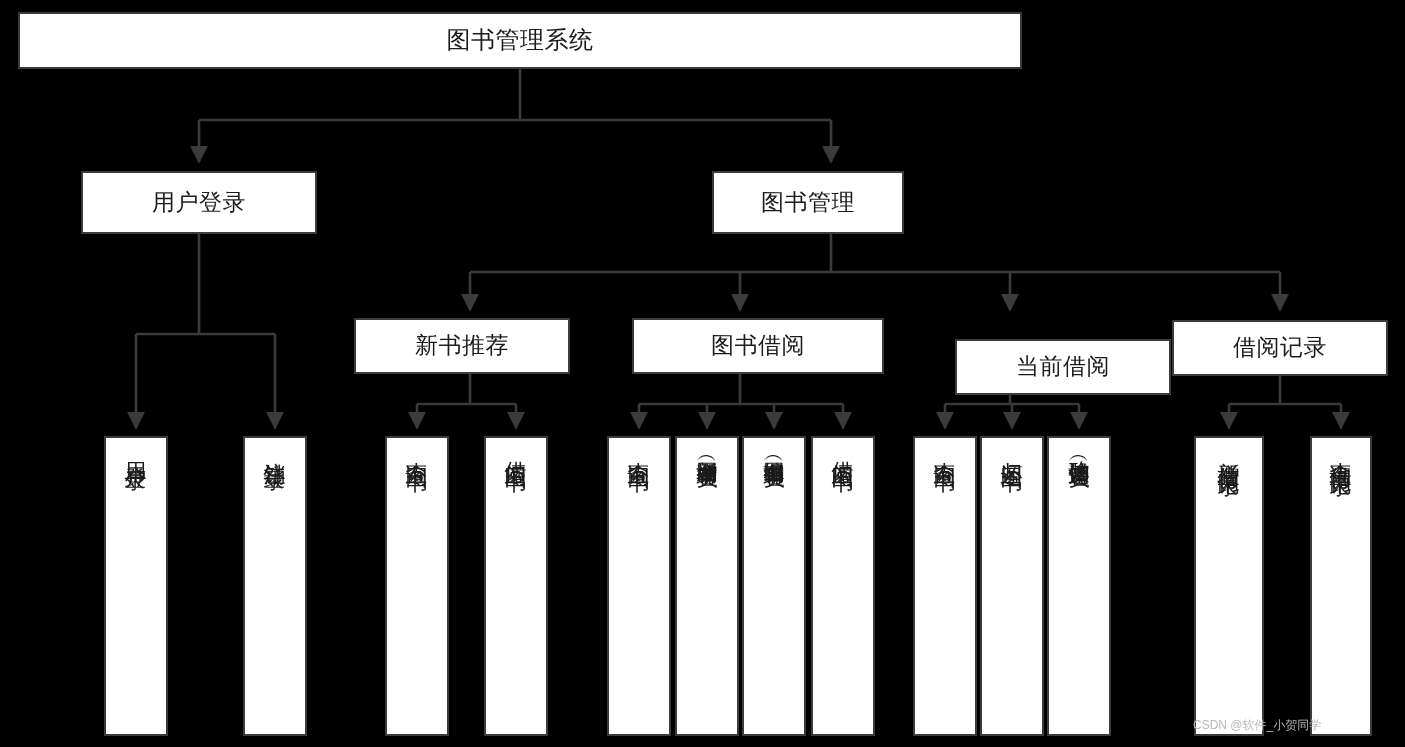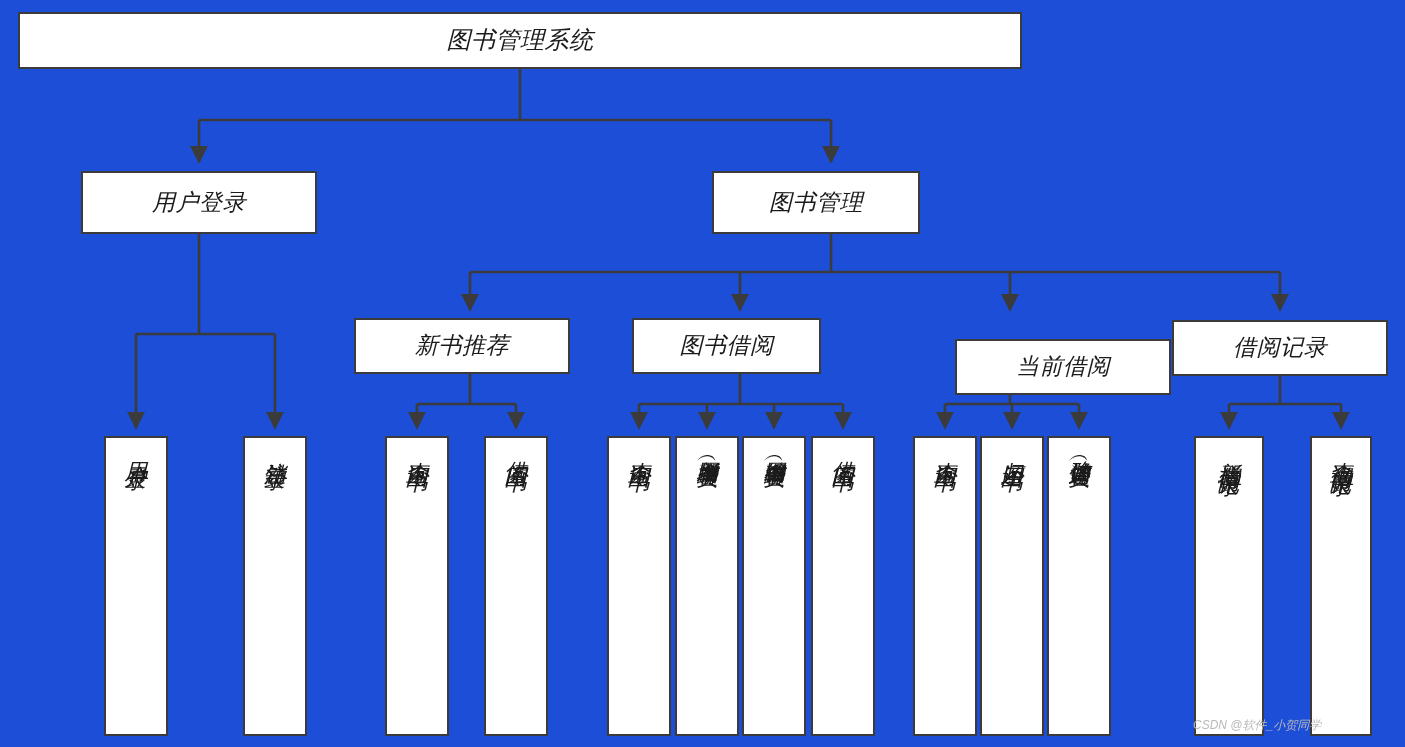--- a/index.html
+++ b/index.html
@@ -8,23 +8,22 @@
     padding: 0;
     background: #ffffff;
   }
   body {
     font-family: "Liberation Sans", "DejaVu Sans", sans-serif;
   }
   #diagram-root {
     position: relative;
     width: 1405px;
     height: 747px;
-    background: #1d4ed8;
+    background: #000000;
     overflow: hidden;
-    font-style: italic;
   }
   svg.connectors {
     position: absolute;
     left: 0;
     top: 0;
     width: 1405px;
     height: 747px;
     pointer-events: none;
   }
   .node {
@@ -133,29 +132,29 @@
   </svg>
 
   <div class="node root horizontal" style="left:18px; top:12px; width:1004px; height:57px;">
     <span class="node-label">图书管理系统</span>
   </div>
 
   <div class="node horizontal" style="left:81px; top:171px; width:236px; height:63px;">
     <span class="node-label">用户登录</span>
   </div>
 
-  <div class="node horizontal" style="left:712px; top:171px; width:208px; height:63px;">
+  <div class="node horizontal" style="left:712px; top:171px; width:192px; height:63px;">
     <span class="node-label">图书管理</span>
   </div>
 
   <div class="node horizontal" style="left:354px; top:318px; width:216px; height:56px;">
     <span class="node-label">新书推荐</span>
   </div>
 
-  <div class="node horizontal" style="left:632px; top:318px; width:189px; height:56px;">
+  <div class="node horizontal" style="left:632px; top:318px; width:252px; height:56px;">
     <span class="node-label">图书借阅</span>
   </div>
 
   <div class="node horizontal" style="left:955px; top:318px; width:216px; height:56px;margin-top:21px;">
     <span class="node-label">当前借阅</span>
   </div>
 
   <div class="node horizontal" style="left:1172px; top:320px; width:216px; height:56px;">
     <span class="node-label">借阅记录</span>
   </div>

